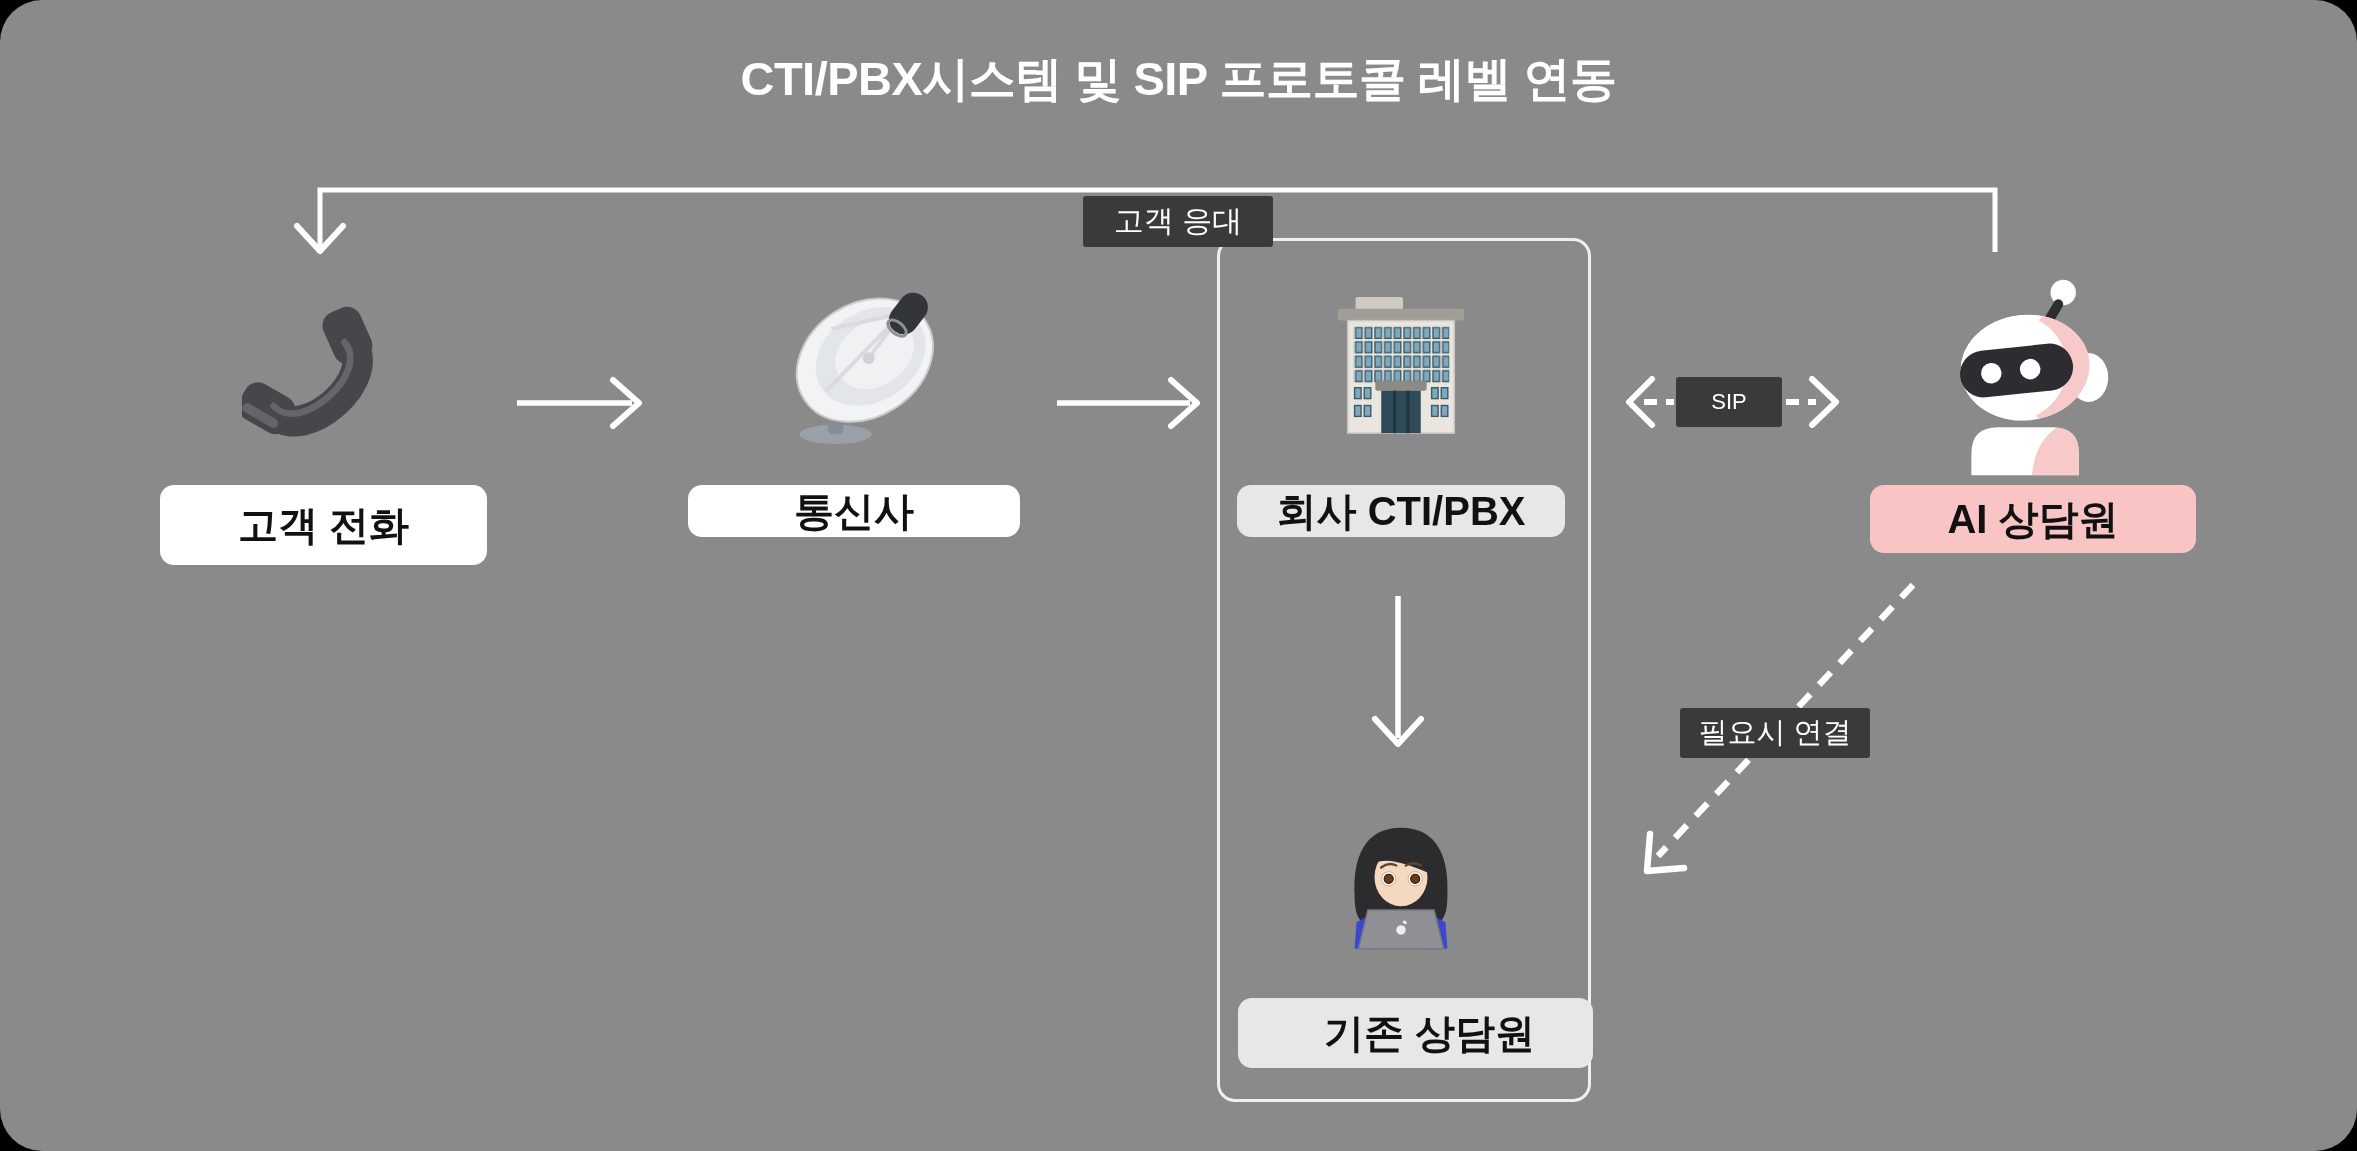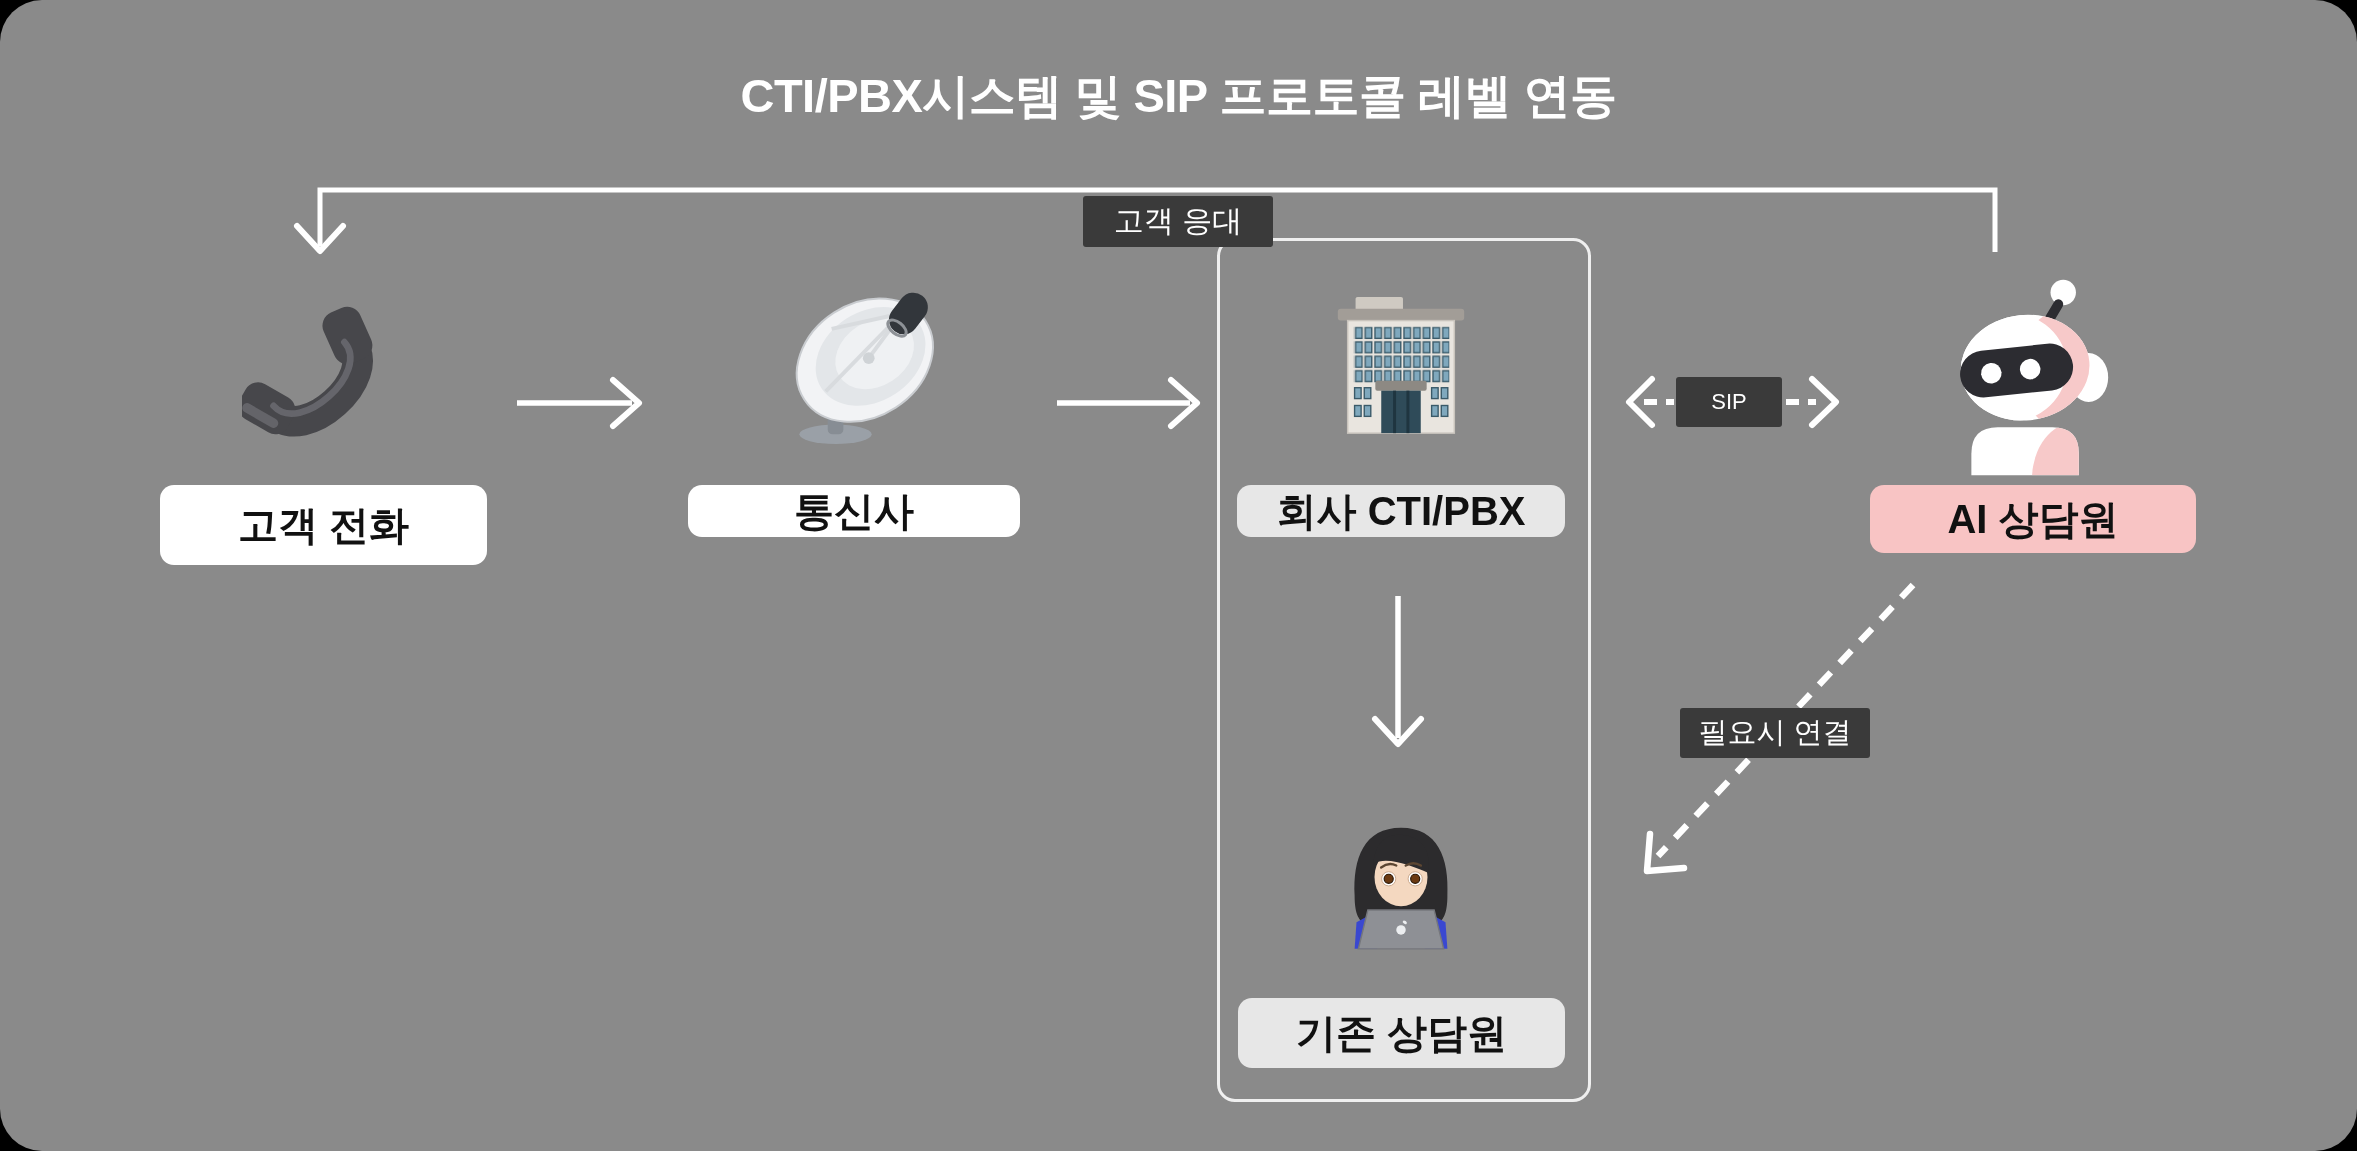--- a/index.html
+++ b/index.html
@@ -1,20 +1,20 @@
 <!DOCTYPE html>
 <html><head>
 <meta charset="utf-8">
 <style>
   html,body{margin:0;padding:0;background:#000;}
   body{width:2357px;height:1151px;overflow:hidden;
        font-family:"Liberation Sans","DejaVu Sans",sans-serif;}
   .card{position:relative;width:2357px;height:1151px;background:#8A8A8A;
         border-radius:42px;overflow:hidden;}
-  .title{position:absolute;left:0;right:0;top:65px;text-align:center;
+  .title{position:absolute;left:0;right:0;top:48px;text-align:center;
          font-size:47px;font-weight:700;color:#FFFFFF;letter-spacing:-0.5px;z-index:4;}
   .edges{position:absolute;left:0;top:0;width:2357px;height:1151px;z-index:2;pointer-events:none;}
   .boundary{position:absolute;left:1217px;top:238px;width:368px;height:858px;
             border:3px solid #EFEFEF;border-radius:18px;z-index:1;}
   .edge-label{position:absolute;background:#3A3A3A;color:#FFFFFF;z-index:3;
               display:flex;align-items:center;justify-content:center;
               font-weight:400;border-radius:3px;}
   .node-label{position:absolute;background:#FFFFFF;color:#111111;z-index:3;
               display:flex;align-items:center;justify-content:center;
               font-weight:700;font-size:40px;border-radius:14px;}
@@ -172,15 +172,15 @@
     <path d="M 122 106 L 104 96 L 100 134 L 124 134 Z" fill="#3A48D0"></path>
     <path d="M 40 93 L 110 93 L 120 134 L 30 134 Z" fill="#8E9095" stroke="#75777C" stroke-width="1.5"></path>
     <circle cx="75" cy="114" r="5" fill="#ECEEF0"></circle>
     <ellipse cx="79" cy="106" rx="2.4" ry="1.6" fill="#ECEEF0" transform="rotate(35 79 106)"></ellipse>
   </svg>
 
   <div class="node-label" style="left:160px;top:485px;width:327px;height:80px;">고객 전화</div>
   <div class="node-label" style="left:688px;top:485px;width:332px;height:52px;">통신사</div>
   <div class="node-label gray" style="left:1237px;top:485px;width:328px;height:52px;">회사 CTI/PBX</div>
   <div class="node-label pink" style="left:1870px;top:485px;width:326px;height:68px;">AI 상담원</div>
-  <div class="node-label gray" style="left:1238px;top:998px;width:327px;height:70px;">기존 상담원</div>
+  <div class="node-label gray" style="left:1238px;top:998px;width:327px;height:70px;padding-left:28px;">기존 상담원</div>
 
 </div>
 
 </body></html>

